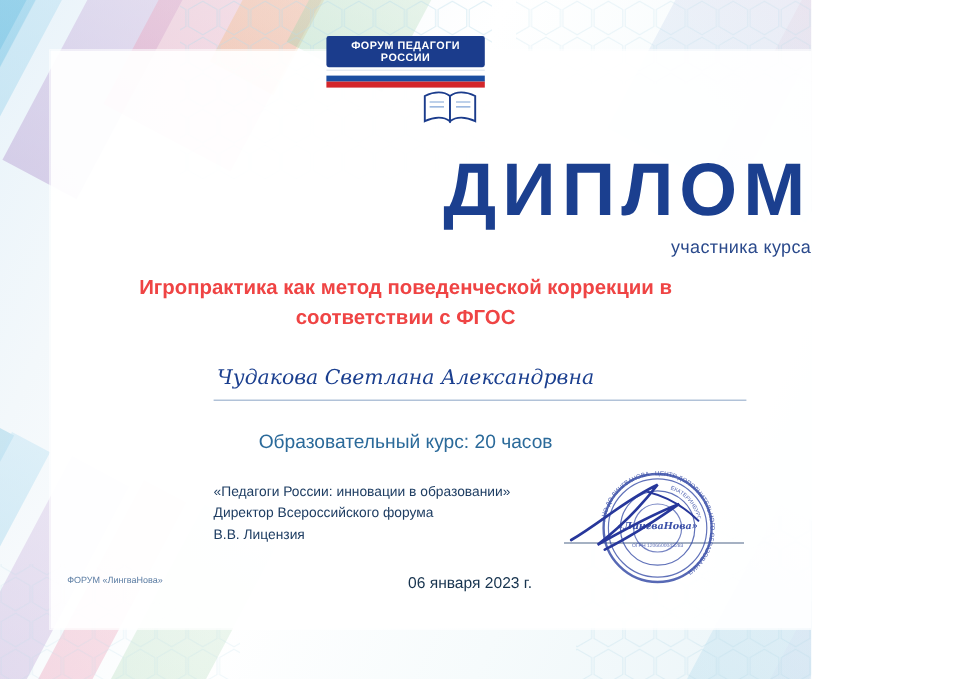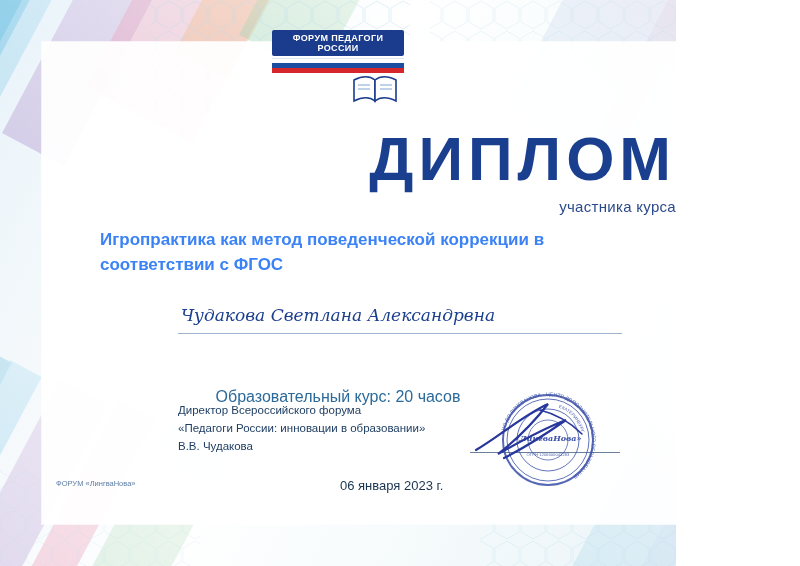--- a/index.html
+++ b/index.html
@@ -140,23 +140,24 @@
     text-align: right;
     font-size: 15px;
     color: #2b4a8c;
     letter-spacing: .3px;
   }
   .course-title {
     position: absolute;
     top: 228px;
     left: 100px;
     right: 100px;
+    text-align: center;
     font-size: 17px;
     font-weight: bold;
-    color: #3b82f6;
+    color: #ef4444;
     line-height: 1.45;
   }
 
   
   .participant {
     position: absolute;
     top: 305px;
     left: 0; right: 0;
     text-align: center;
     font-family: "DejaVu Serif", serif;
@@ -174,21 +175,20 @@
   }
 
   
   .hours {
     position: absolute;
     top: 360px;
     left: 0; right: 0;
     text-align: center;
     font-size: 16px;
     color: #2b6a9a;
-    margin-top: 28px;
   }
 
   
   .director {
     position: absolute;
     top: 402px;
     left: 178px;
     font-size: 11.5px;
     color: #1f3e63;
     line-height: 1.55;
@@ -303,23 +303,23 @@
   <div class="diplom">ДИПЛОМ</div>
   <div class="subtitle">участника курса</div>
   <div class="course-title">Игропрактика как метод поведенческой коррекции в соответствии с ФГОС</div>
 
   <div class="participant">Чудакова Светлана Александрвна</div>
   <div class="rule"></div>
 
   <div class="hours">Образовательный курс: 20 часов</div>
 
   <div class="director">
+    <div>«Педагоги России: инновации в образовании»</div>
     <div>Директор Всероссийского форума</div>
-    <div>«Педагоги России: инновации в образовании»</div>
-    <div>В.В. Чудакова</div>
+    <div>В.В. Лицензия</div>
   </div>
 
   <div class="sign-line"></div>
 
   <svg class="stamp" viewBox="0 0 112 112">
     <defs>
       <path id="arcOuter" d="M 56,56 m -44,0 a 44,44 0 1,1 88,0 a 44,44 0 1,1 -88,0"></path>
       <path id="arcInner" d="M 56,56 m -34,0 a 34,34 0 1,1 68,0 a 34,34 0 1,1 -68,0"></path>
     </defs>
     <circle cx="56" cy="56" r="45" fill="none" stroke="#3a4fa8" stroke-width="2" opacity=".85"></circle>

